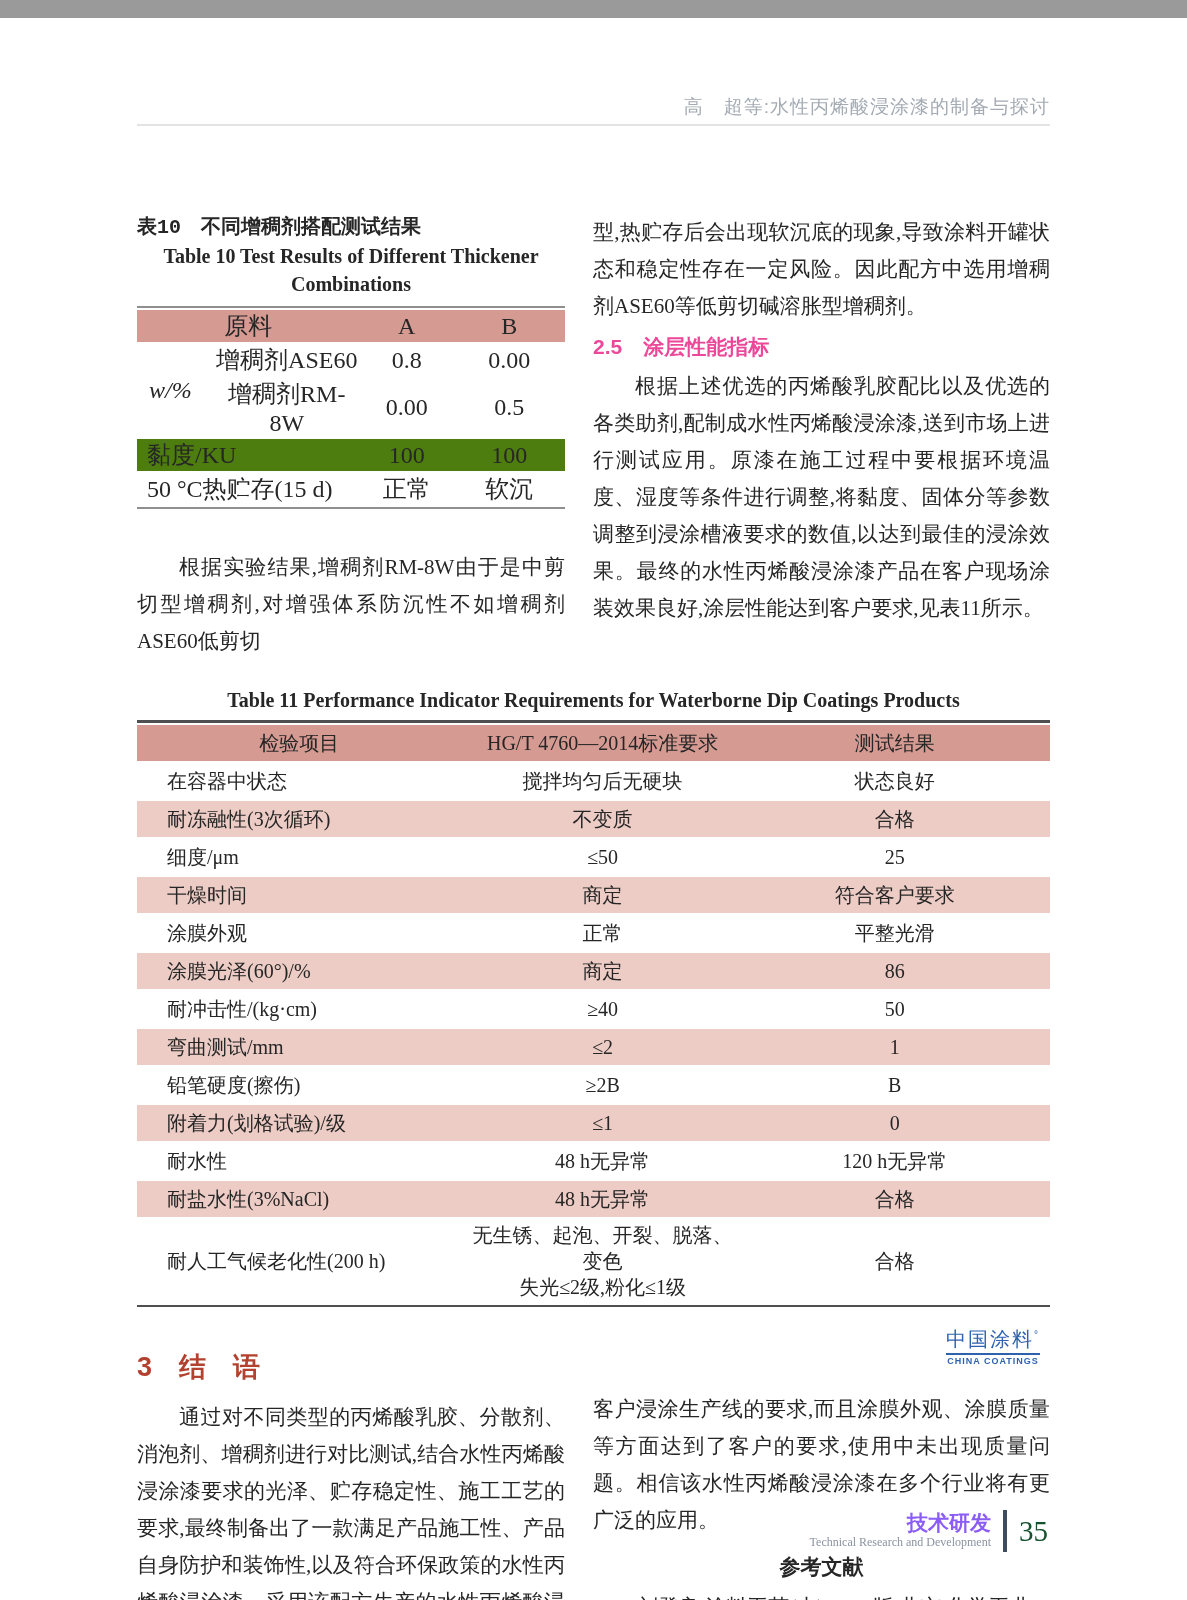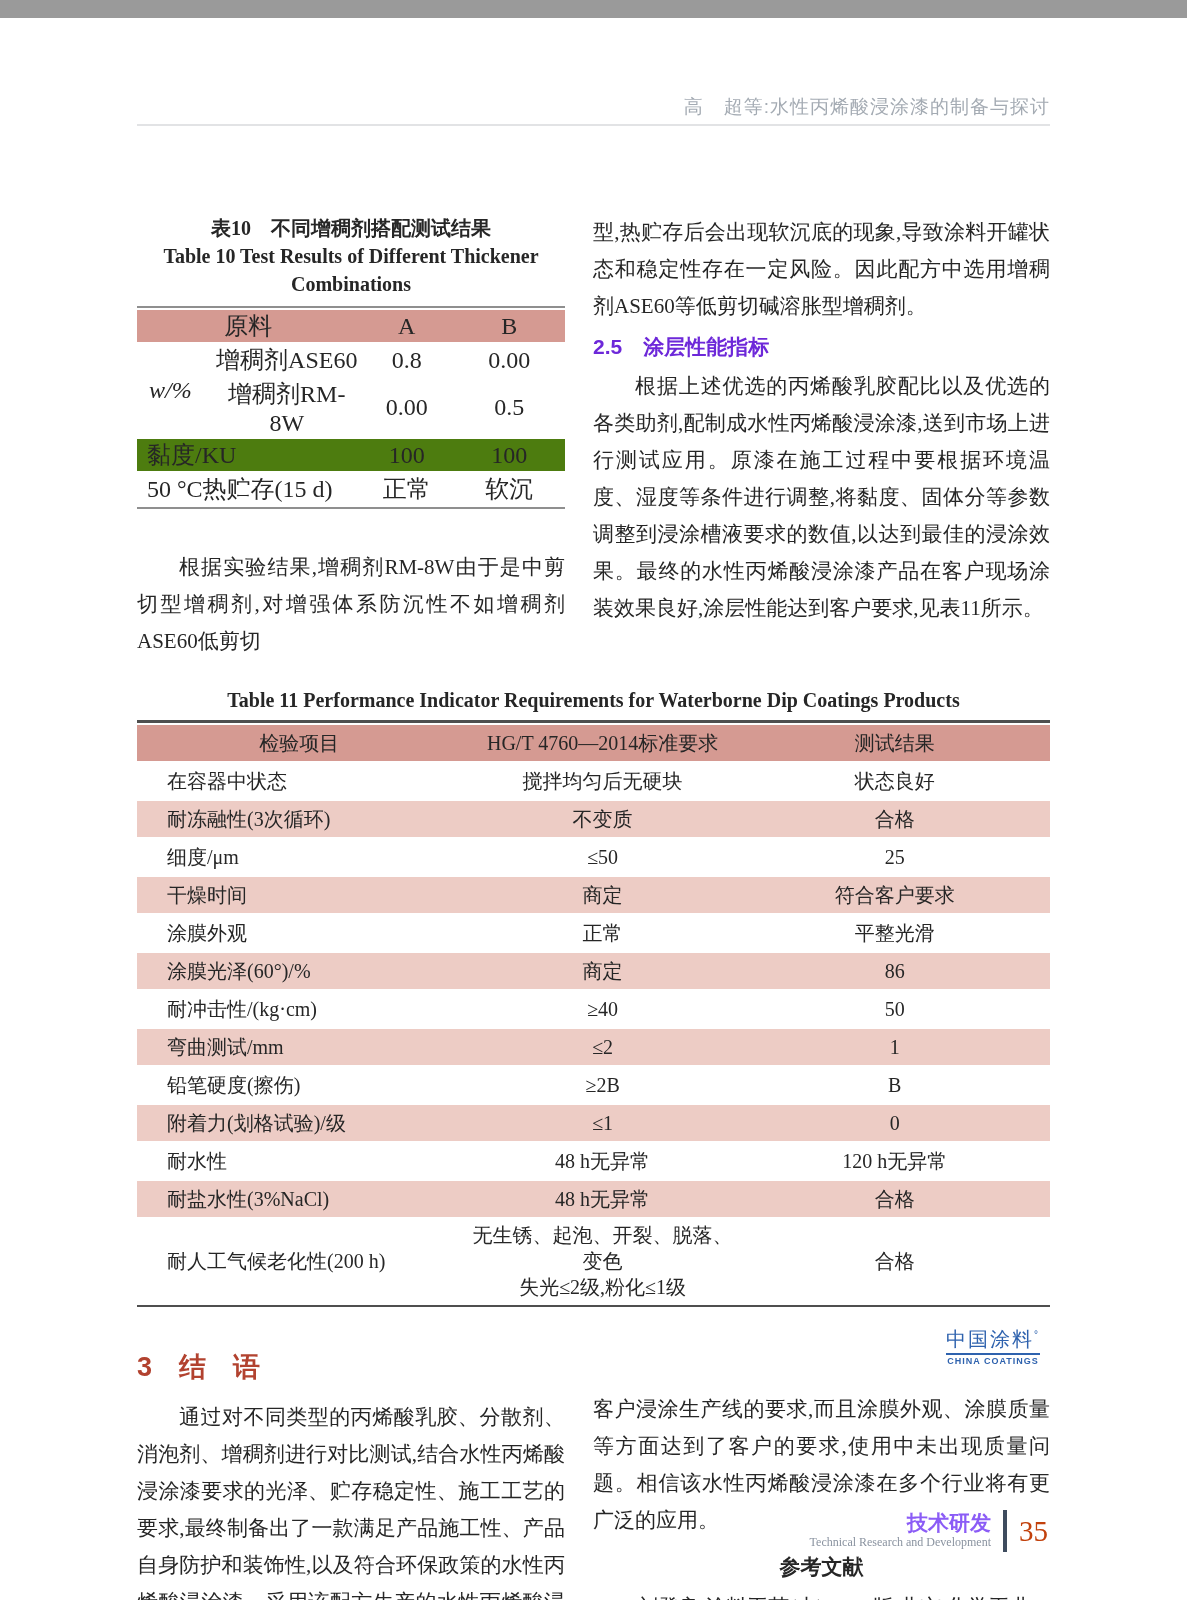--- a/index.html
+++ b/index.html
@@ -17,22 +17,22 @@
 
   .content{position:absolute;left:137px;top:196px;width:913px;}
   .two-col{display:flex;gap:28px;}
   .col-l{width:428px;flex:0 0 428px;}
   .col-r{width:457px;flex:0 0 457px;}
 
   .para{font-size:21px;line-height:37px;text-align:justify;margin:0;}
   .indent{text-indent:2em;}
 
   
-  .tbl-title-cn{font-family:Liberation Serif, serif;font-weight:bold;
-    font-size:20px;text-align:center;line-height:28px;}
+  .tbl-title-cn{font-family:Liberation Mono, monospace;font-weight:bold;
+    font-size:20px;text-align:left;line-height:28px;}
   .tbl-title-en{font-weight:bold;font-size:20px;text-align:center;line-height:28px;}
 
   
   table.t10{width:100%;border-collapse:separate;border-spacing:0 2px;
     border-top:2px solid #8f8f8f;border-bottom:2px solid #8f8f8f;
     font-size:24px;margin-top:8px;}
   .t10 td{height:27px;text-align:center;padding:0 2px;}
   .t10 tr.hdr td{background:#d59a92;}
   .t10 tr.pink td{background:#4d7c0f;}
   .t10 td.tl{text-align:left;padding-left:10px;}
@@ -51,21 +51,21 @@
   .t11 tr.hdr td{background:#d59a92;}
   .t11 tr.hdr td.c1{text-align:center;padding-left:0;}
   .t11 tr.pink td{background:#edccc5;}
   .t11 .two-line{line-height:26px;padding:3px 0;}
 
   
   .sec3{margin-top:42px;}
   .sec3-heading{font-family:"Liberation Sans","DejaVu Sans",sans-serif;font-weight:bold;
     font-size:27px;color:#b2422f;margin:0 0 14px 0;}
   .h25{font-family:"Liberation Sans","DejaVu Sans",sans-serif;font-weight:bold;
-    font-size:21px;color:#6d28d9;margin:5px 0;line-height:33px;}
+    font-size:21px;color:#ec4899;margin:5px 0;line-height:33px;}
 
   
   .ref-heading{font-weight:bold;font-size:21px;text-align:center;margin:14px 0 8px 0;}
   .ref-item{display:flex;font-size:21px;line-height:36px;}
   .ref-label{flex:0 0 44px;}
   .ref-body{flex:1;}
 
   
   .logo{position:absolute;right:147px;top:1303px;text-align:center;
     color:#2e62ae;font-family:"Liberation Sans","DejaVu Sans",sans-serif;}
@@ -73,21 +73,21 @@
   .logo-cn sup{font-size:10px;}
   .logo-en{font-size:9px;font-weight:bold;letter-spacing:1px;border-top:2px solid #2e62ae;
     padding-top:1px;}
 
   
   .footer{position:absolute;right:139px;top:1492px;display:flex;align-items:center;}
   .f-left{text-align:right;padding-right:12px;border-right:4px solid #3e4c5e;padding-top:2px;padding-bottom:2px;}
   .f-cn{font-family:"Liberation Sans","DejaVu Sans",sans-serif;font-weight:bold;
     font-size:21px;color:#8b5cf6;line-height:22px;}
   .f-en{font-size:12px;color:#8a93a0;line-height:16px;}
-  .f-page{font-size:29px;color:#c2410c;padding-left:12px;}
+  .f-page{font-size:29px;color:#14532d;padding-left:12px;}
 </style>
 </head>
 <body>
 
 <div class="page">
 
   <div class="running-head">高　超等:水性丙烯酸浸涂漆的制备与探讨</div>
   <div class="head-rule"></div>
 
   <div class="content">

